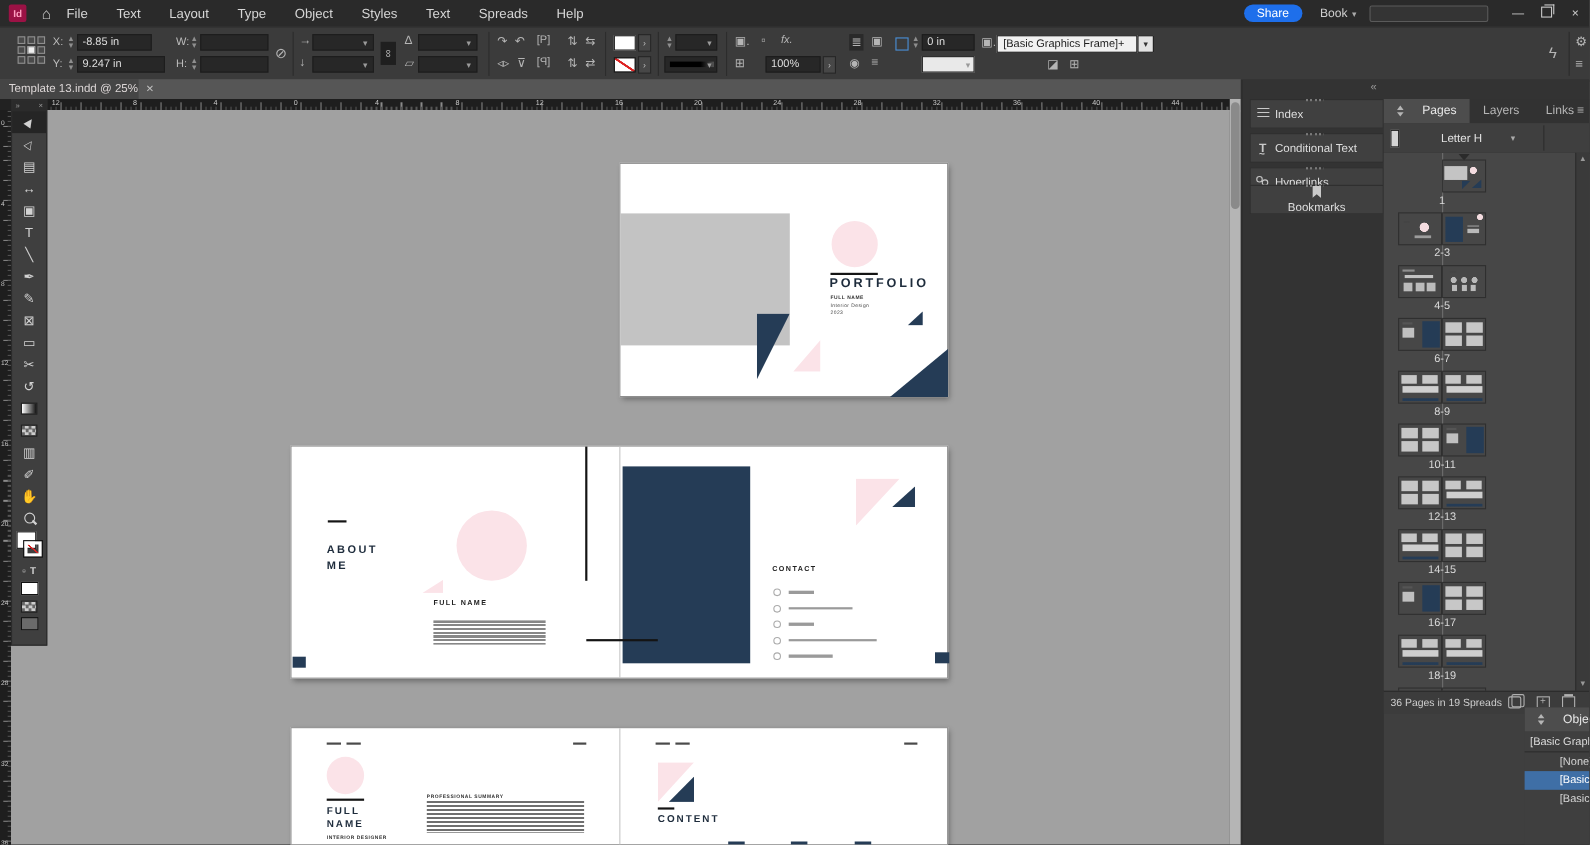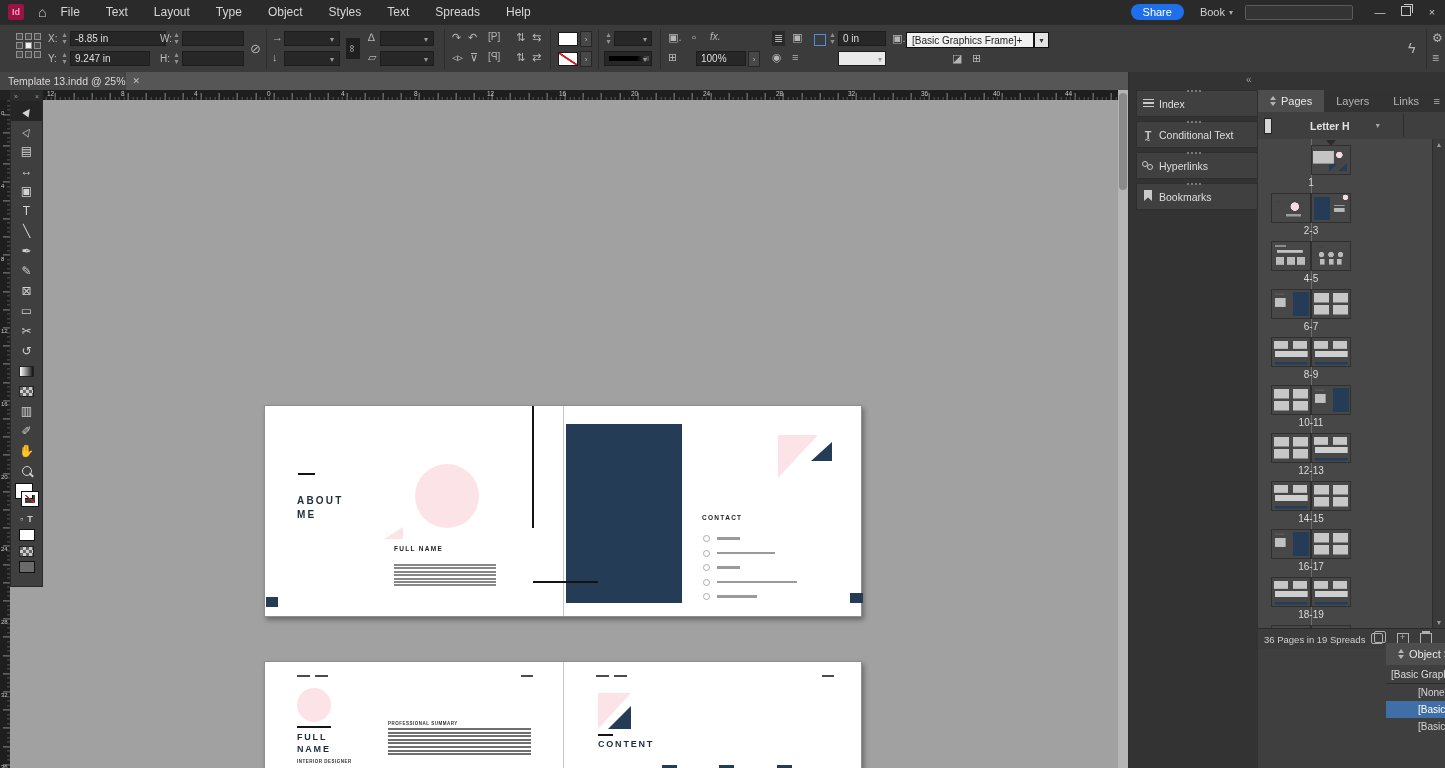--- a/index.html
+++ b/index.html
@@ -109,29 +109,29 @@
   .icon-index{display:inline-block;width:11px;height:9px;background:repeating-linear-gradient(180deg,#c9c9c9 0 1.5px,transparent 1.5px 3.5px);}
   .icon-ct{position:relative;font-weight:bold;font-size:11px;color:#c9c9c9;line-height:9px;}
   .icon-ct::after{content:"~";position:absolute;left:0;top:7px;font-size:9px;}
   .icon-links{position:relative;display:inline-block;width:12px;height:9px;}
   .icon-links::before,.icon-links::after{content:"";position:absolute;width:6px;height:6px;border:1.5px solid #c9c9c9;border-radius:50%;box-sizing:border-box;}
   .icon-links::before{left:0;top:0;} .icon-links::after{left:5px;top:3px;}
   .icon-bm{display:inline-block;width:8px;height:11px;background:#c9c9c9;clip-path:polygon(0 0,100% 0,100% 100%,50% 68%,0 100%);}
   
   #panelcol{position:absolute;left:128px;top:0;width:187px;height:678px;background:#3f3f3f;}
   .ptabs{position:absolute;left:0;width:187px;height:22px;background:#323232;display:flex;font-size:11px;color:#b5b5b5;}
-  .ptab{padding:0 12px;display:flex;align-items:center;gap:4px;}
+  .ptab{padding:0 12px;display:flex;align-items:center;gap:16px;}
   .ptab.active{background:#4d4d4d;color:#e8e8e8;}
   .ptab-menu{position:absolute;right:5px;top:5px;color:#b5b5b5;font-size:11px;}
   .updn{display:inline-block;width:7px;height:10px;position:relative;}
   .updn::before{content:"";position:absolute;left:0;top:0;border-left:3.5px solid transparent;border-right:3.5px solid transparent;border-bottom:4px solid #b5b5b5;}
   .updn::after{content:"";position:absolute;left:0;bottom:0;border-left:3.5px solid transparent;border-right:3.5px solid transparent;border-top:4px solid #b5b5b5;}
   #master-row{position:absolute;left:0;top:22px;width:187px;height:27px;background:#3f3f3f;border-bottom:1px solid #2d2d2d;display:flex;align-items:center;}
   #master-chip{width:6px;height:14px;background:#d6d6d6;margin-left:6px;border:1px solid #222;}
-  #master-name{flex:none;margin-left:38px;font-size:10.5px;font-weight:bold;color:#e2e2e2;}
+  #master-name{flex:none;margin-left:38px;font-size:10.5px;font-weight:normal;color:#e2e2e2;}
   #master-caret{margin-left:26px;color:#aaa;font-size:8px;}
   #master-div{position:absolute;left:145px;top:2px;bottom:2px;width:1px;background:#2d2d2d;}
   #pages-thumbs{position:absolute;left:0;top:49px;width:174px;height:489px;background:#474747;overflow:hidden;}
   #thumbs-spine{position:absolute;left:53px;top:0;bottom:0;width:1px;background:#6e6e6e;}
   #cur-marker{position:absolute;left:68px;top:1px;border-left:5px solid transparent;border-right:5px solid transparent;border-top:6px solid #2b2b2b;}
   .spread-slot{position:absolute;left:0;width:174px;}
   .thumb-row{position:absolute;left:13px;top:0;display:flex;}
   .thumb-label{position:absolute;left:13px;top:32px;width:80px;text-align:center;font-size:10px;color:#dadada;}
   .mini{width:40px;height:30px;background:#fbfbfb;border:1px solid #2f2f2f;box-sizing:border-box;position:relative;flex:none;}
   .mini-ph{width:40px;height:30px;flex:none;}
@@ -209,21 +209,21 @@
         <i></i>
         <i></i>
         <i class="on"></i>
         <i></i>
         <i></i>
         <i></i>
         <i></i>
     </div>
     <div class="cb-lab" style="left:48px;top:8px">X:</div>
     <div class="stepper" style="left:60px;top:6px">▴<br>▾</div>
-    <div class="cb-field" style="left:70px;top:6px;width:96px">-8.85 in</div>
+    <div class="cb-field" style="left:70px;top:6px;width:68px">-8.85 in</div>
     <div class="cb-lab" style="left:48px;top:28px">Y:</div>
     <div class="stepper" style="left:60px;top:26px">▴<br>▾</div>
     <div class="cb-field" style="left:70px;top:26px;width:80px">9.247 in</div>
     <div class="cb-lab" style="left:160px;top:8px">W:</div>
     <div class="stepper" style="left:172px;top:6px">▴<br>▾</div>
     <div class="cb-field" style="left:182px;top:6px;width:62px"></div>
     <div class="cb-lab" style="left:160px;top:28px">H:</div>
     <div class="stepper" style="left:172px;top:26px">▴<br>▾</div>
     <div class="cb-field" style="left:182px;top:26px;width:62px"></div>
     <div class="cb-ic" style="left:250px;top:16px;font-size:13px">⊘</div>
@@ -330,20 +330,33 @@
       <span class="vr-num" style="top: 301px;">16</span>
       <span class="vr-num" style="top: 374px;">20</span>
       <span class="vr-num" style="top: 446px;">24</span>
       <span class="vr-num" style="top: 519px;">28</span>
       <span class="vr-num" style="top: 592px;">32</span>
       <span class="vr-num" style="top: 664px;">36</span>
     </div>
 
   <div id="canvas">
 
+    <div class="pg" style="left:553px;top:48px;width:299px;height:213px">
+      <div class="shp graybg" style="left:0;top:45px;width:154px;height:120px"></div>
+      <div class="shp pinkbg" style="left:192px;top:52px;width:42px;height:42px;border-radius:50%"></div>
+      <div class="shp blk-line" style="left:191px;top:99px;width:43px;height:2px"></div>
+      <div class="shp t-cover" style="left:190px;top:103px">PORTFOLIO</div>
+      <div class="shp t-tinyb" style="left:191px;top:119px">FULL NAME</div>
+      <div class="shp t-tiny" style="left:191px;top:126px">Interior Design</div>
+      <div class="shp t-tiny" style="left:191px;top:132px">2023</div>
+      <div class="shp navy" style="left:124px;top:136px;width:30px;height:60px;clip-path:polygon(0 0,100% 0,0 100%)"></div>
+      <div class="shp pinkbg" style="left:157px;top:160px;width:25px;height:29px;clip-path:polygon(100% 0,100% 100%,0 100%)"></div>
+      <div class="shp navy" style="left:245px;top:168px;width:53px;height:44px;clip-path:polygon(100% 0,100% 100%,0 100%)"></div>
+      <div class="shp navy" style="left:261px;top:134px;width:14px;height:13px;clip-path:polygon(100% 0,100% 100%,0 100%)"></div>
+    </div>
 
     <div class="pg" style="left:254px;top:305px;width:598px;height:212px">
       <div class="spine" style="left:298px"></div>
       <div class="shp blk-line" style="left:33px;top:67px;width:17px;height:2px"></div>
       <div class="shp t-mid" style="left:32px;top:88px">
         <span>ABOUT</span><br><span>ME</span>
       </div>
       <div class="shp pinkbg" style="left:150px;top:58px;width:64px;height:64px;border-radius:50%"></div>
       <div class="shp pinkbg" style="left:119px;top:121px;width:19px;height:12px;clip-path:polygon(100% 0,100% 100%,0 100%)"></div>
       <div class="shp t-small" style="left:129px;top:139px">FULL NAME</div>
@@ -475,21 +488,21 @@
         <div class="dock-btn" style="top: 31px;">
           <span class="grip"></span>
           <span class="dock-ic"><span class="icon-ct">T</span></span>
           <span>Conditional Text</span>
         </div>
         <div class="dock-btn" style="top: 62px;">
           <span class="grip"></span>
           <span class="dock-ic"><span class="icon-links"></span></span>
           <span>Hyperlinks</span>
         </div>
-        <div class="dock-btn" style="top: 93px;">
+        <div class="dock-btn" style="top: 78px; flex-direction: column;">
           <span class="grip"></span>
           <span class="dock-ic"><span class="icon-bm"></span></span>
           <span>Bookmarks</span>
         </div>
       </div>
 
     <div id="panelcol">
 
       <div class="ptabs" style="top:0" id="pages-tabs">
           <div class="ptab active">

